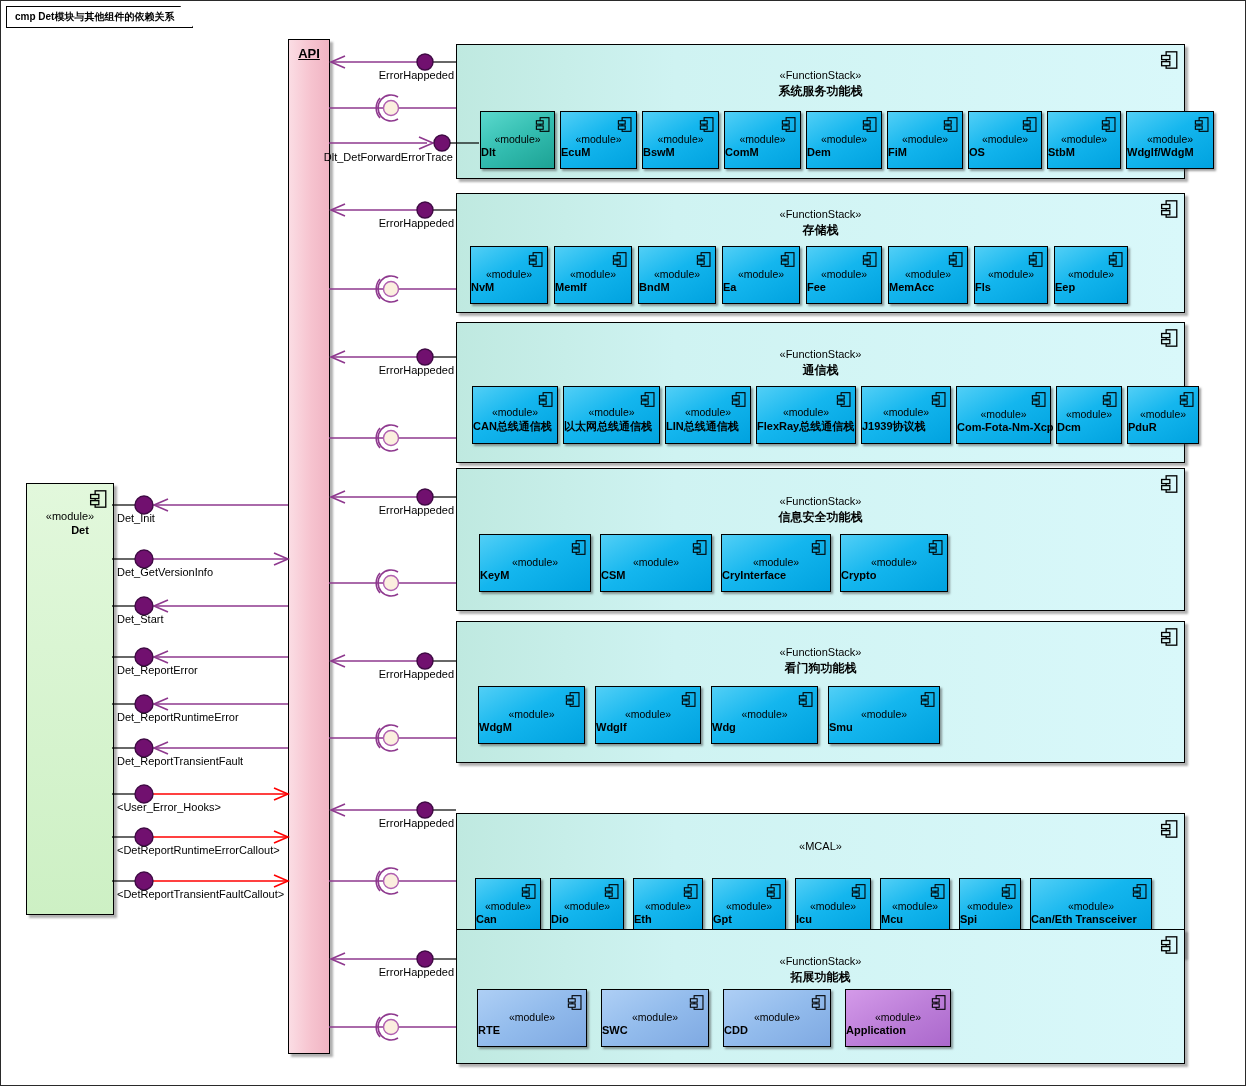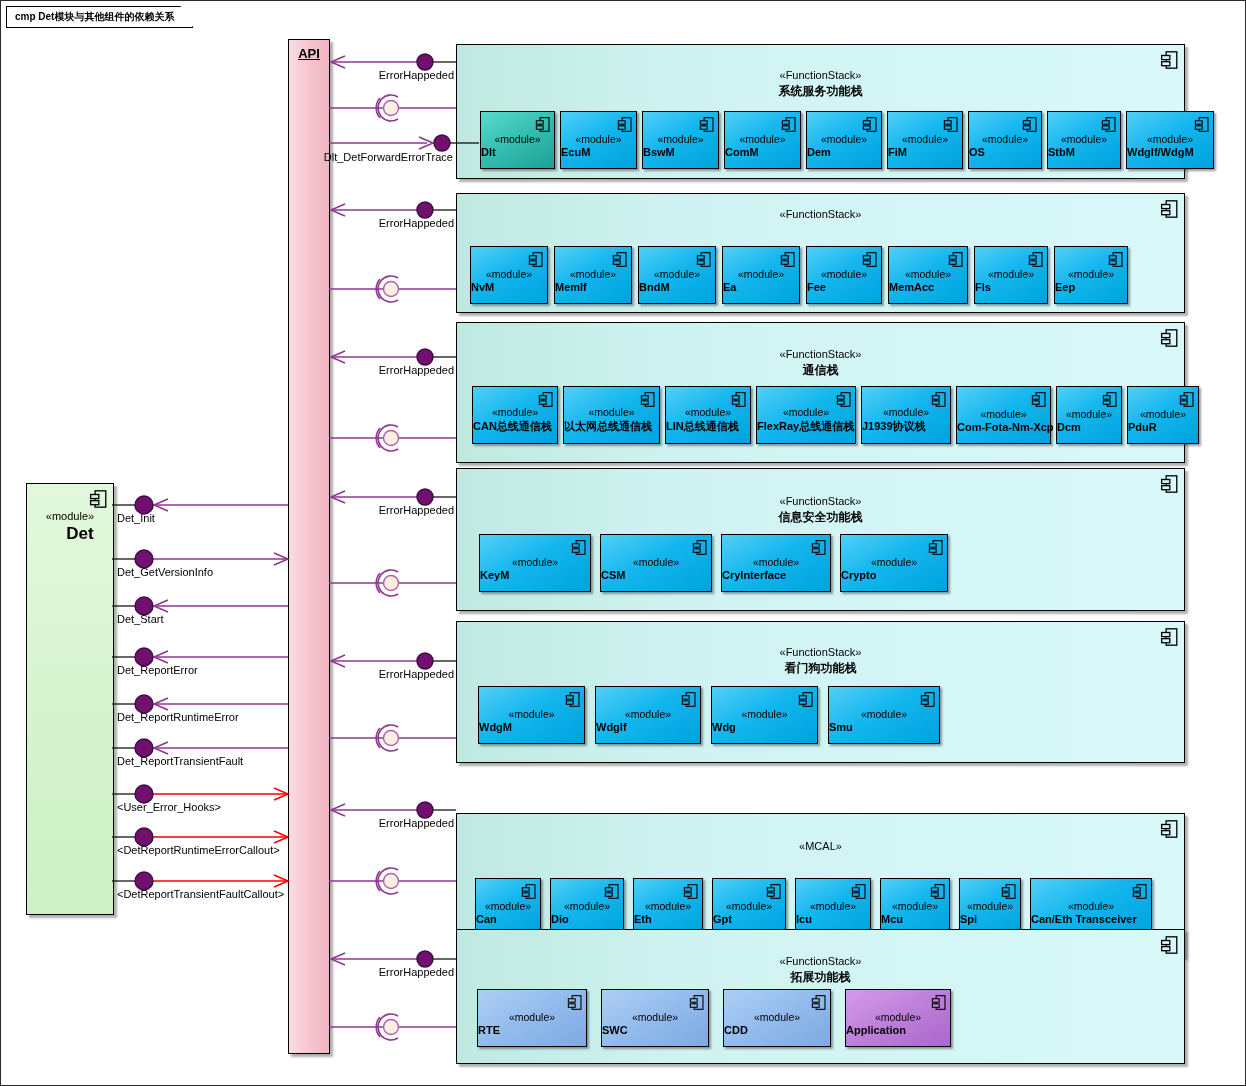--- a/index.html
+++ b/index.html
@@ -6,21 +6,21 @@
   .canvas{position:relative;width:1246px;height:1086px;background:#fff;border:1px solid #2a2a2a;box-sizing:border-box;overflow:hidden;}
   
   .frame-tab{position:absolute;left:5px;top:5px;background:#fff;border:1px solid #000;
     padding:3px 18px 3px 8px;font-size:10px;font-weight:bold;color:#000;
     clip-path:polygon(0 0,calc(100% - 13px) 0,100% 100%,0 100%);}
   
   .det-box{position:absolute;left:25px;top:482px;width:86px;height:430px;
     background:linear-gradient(180deg,#e2f8dc 0%,#cdf0c4 100%);border:1px solid #000;
     box-shadow:3px 3px 2px rgba(80,80,80,.45);}
   .det-box .stereo{margin-top:26px;text-align:center;font-size:11px;}
-  .det-box .bname{text-align:center;font-size:17px;font-weight:bold;margin-top:2px;padding-left:20px;}
+  .det-box .bname{text-align:center;font-size:11px;font-weight:bold;margin-top:2px;padding-left:20px;}
   
   .api-bar{position:absolute;left:287px;top:38px;width:40px;height:1013px;
     background:linear-gradient(90deg,#fbdde4 0%,#f6c3cf 55%,#f0b4c3 100%);
     border:1px solid #000;box-shadow:3px 3px 2px rgba(80,80,80,.45);}
   .api-bar .api-label{text-align:center;font-size:13px;font-weight:bold;text-decoration:underline;margin-top:6px;}
   
   .stack-box{position:absolute;left:455px;width:729px;border:1px solid #000;box-sizing:border-box;
     background:linear-gradient(90deg,#bfe9e0 0%,#cff3f2 30%,#d9f8fa 100%);
     box-shadow:3px 3px 2px rgba(80,80,80,.45);}
   .stack-title{position:absolute;left:0;right:0;text-align:center;}
@@ -158,20 +158,21 @@
         </div>
       </div>
       <div class="stack-box" style="top: 192px; height: 120px;">
         <span class="cicon"><svg width="18" height="20" viewBox="0 0 22 24">
     <rect x="7.5" y="2" width="13" height="20" fill="none" stroke="#000" stroke-width="1.6"></rect>
     <rect x="2" y="6.5" width="10" height="5" fill="#d7f6f6" stroke="#000" stroke-width="1.6"></rect>
     <rect x="2" y="14" width="10" height="5" fill="#d7f6f6" stroke="#000" stroke-width="1.6"></rect>
           </svg></span>
      <div class="stack-title" style="top:14px">
        <div class="stereo">«FunctionStack»</div>
+       <div class="sname">存储栈</div>
      </div>
      <div class="mrow" style="left:13px;top:52px;gap:6px">
           <div class="module blue" style="width: 78px;">
             <span class="cicon small"><svg width="15" height="17" viewBox="0 0 22 24">
     <rect x="7.5" y="2" width="13" height="20" fill="none" stroke="#000" stroke-width="1.6"></rect>
     <rect x="2" y="6.5" width="10" height="5" fill="#14b6ee" stroke="#000" stroke-width="1.6"></rect>
     <rect x="2" y="14" width="10" height="5" fill="#14b6ee" stroke="#000" stroke-width="1.6"></rect>
               </svg></span>
        <div class="mstereo">«module»</div>
        <div class="mname">NvM</div>

